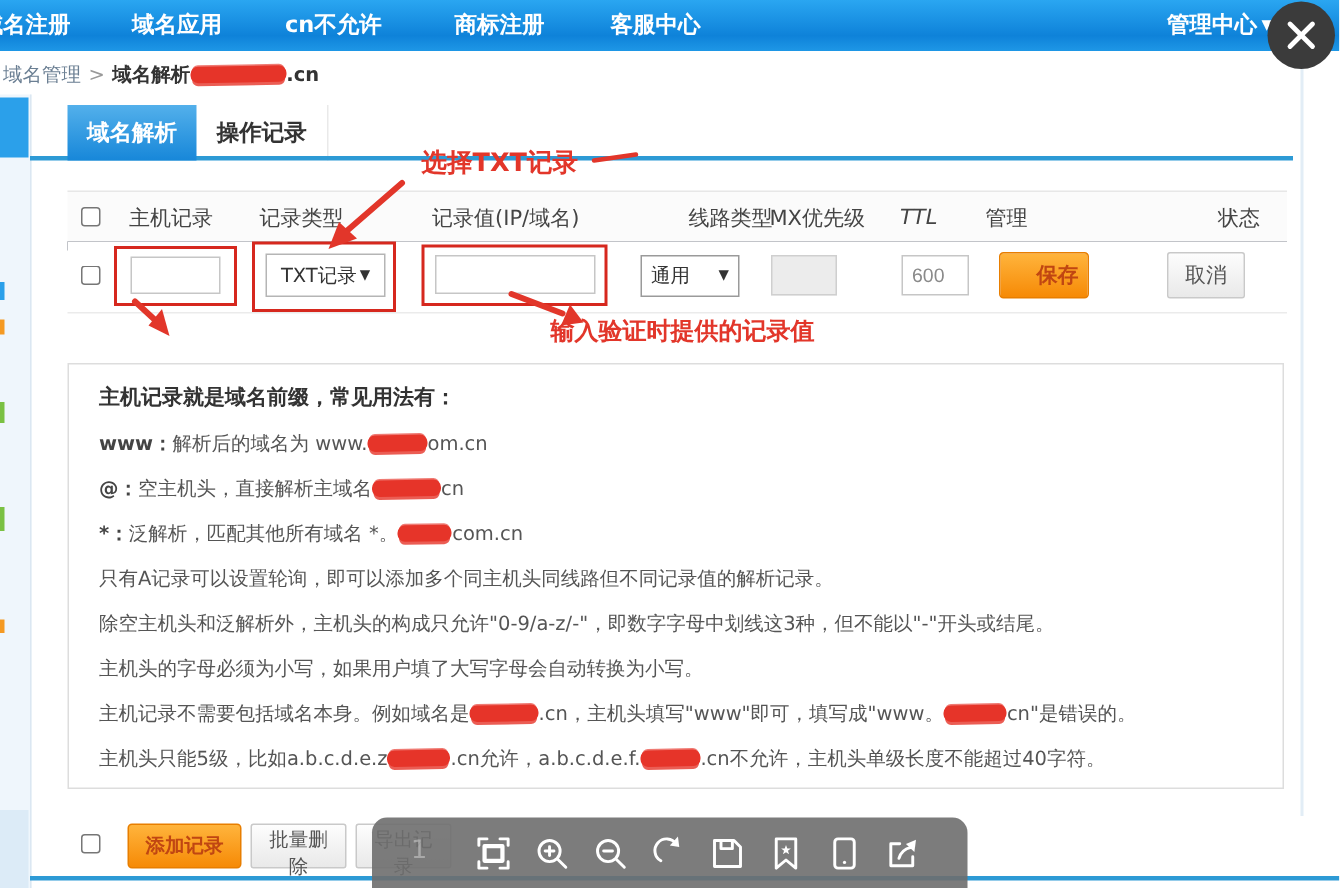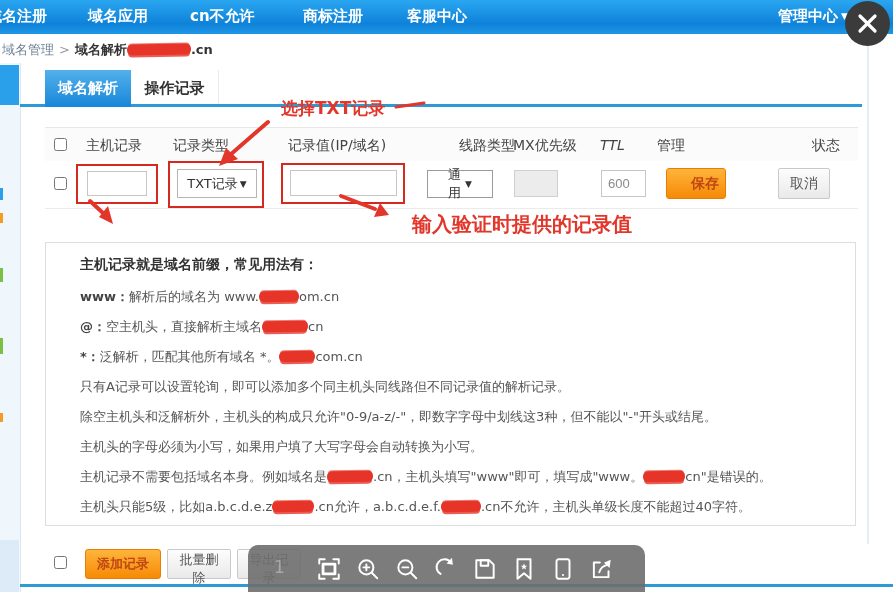--- a/index.html
+++ b/index.html
@@ -61,43 +61,43 @@
   .rr2{left:123px;top:0px;width:92px;height:43px;}
   .rr3{left:236px;top:2px;width:120px;height:37px;}
   .txt-input{position:absolute;border:1px solid #c6c6c6;background:#fff;font-size:13px;
              color:#333;padding:0 4px;box-sizing:border-box;}
   .in1{left:42px;top:10px;width:60px;height:25px;}
   .in2{left:245px;top:9px;width:107px;height:26px;}
   .fake-select{position:absolute;border:1px solid #9a9a9a;background:#fff;font-size:13px;
                color:#333;display:flex;align-items:center;cursor:pointer;box-sizing:border-box;}
   .sel-type{left:132px;top:8px;width:80px;height:29px;justify-content:center;border-color:#b5b5b5;}
   .sel-type .caret{font-size:9px;margin-left:2px;}
-  .sel-line{left:382px;top:9px;width:66px;height:28px;justify-content:space-between;padding:0 20px;}
+  .sel-line{left:382px;top:9px;width:66px;height:28px;justify-content:space-between;padding:0 6px;}
   .sel-line .caret{font-size:9px;}
   .mx-input{position:absolute;left:469px;top:9px;width:44px;height:27px;background:#ececec;
             border:1px solid #cfcfcf;box-sizing:border-box;}
   .ttl-input{position:absolute;left:556px;top:9px;width:45px;height:27px;border:1px solid #c6c6c6;
              font-size:13px;color:#8a8a8a;text-align:left;padding:0 6px;box-sizing:border-box;}
   .btn-orange{background:linear-gradient(180deg,#ffb43c,#f68a06);border:1px solid #e87e00;
               border-radius:3px;color:#c04612;font-weight:bold;font-size:14px;cursor:pointer;}
   .btn-gray{background:linear-gradient(180deg,#fdfdfd,#e9e9e9);border:1px solid #c9c9c9;
             border-radius:2px;color:#555;font-size:14px;cursor:pointer;}
   .save-btn{position:absolute;left:621px;top:7px;width:60px;height:31px;text-align:right;}
   .cancel-btn{position:absolute;left:691px;top:7px;width:52px;height:31px;margin-left:42px;}
 
   
   .ann{position:absolute;color:#e2362a;font-weight:bold;white-space:nowrap;z-index:10;}
   .ann-select{left:281px;top:97px;font-size:17px;}
   .ann-host{left:112px;top:215px;font-size:16px;}
-  .ann-value{left:412px;top:211px;font-size:20px;}
+  .ann-value{left:367px;top:211px;font-size:16px;}
   .arrow-overlay{position:absolute;left:0;top:0;width:893px;height:592px;z-index:9;pointer-events:none;}
 
   
   .help-box{position:absolute;left:45px;top:242px;width:811px;height:284px;border:1px solid #ddd;
-            box-sizing:border-box;background:#fff;padding-left:14px;}
+            box-sizing:border-box;background:#fff;}
   .help-inner{padding:13px 16px 0 20px;}
   .help-title{font-size:14px;font-weight:bold;color:#333;margin:0 0 16px 0;}
   .help-line{font-size:13px;color:#555;margin:0 0 17px 0;line-height:13px;white-space:nowrap;}
   .help-line b{color:#444;}
   .redact{display:inline-block;height:11px;border-radius:5px;background:#e63429;
           vertical-align:-1px;transform:rotate(-1deg);
           box-shadow:0 3px 0 -1px rgba(230,52,41,.8),0 -2px 0 -1px rgba(230,52,41,.65);}
 
   
   .foot-cb{position:absolute;left:54px;top:556px;}

